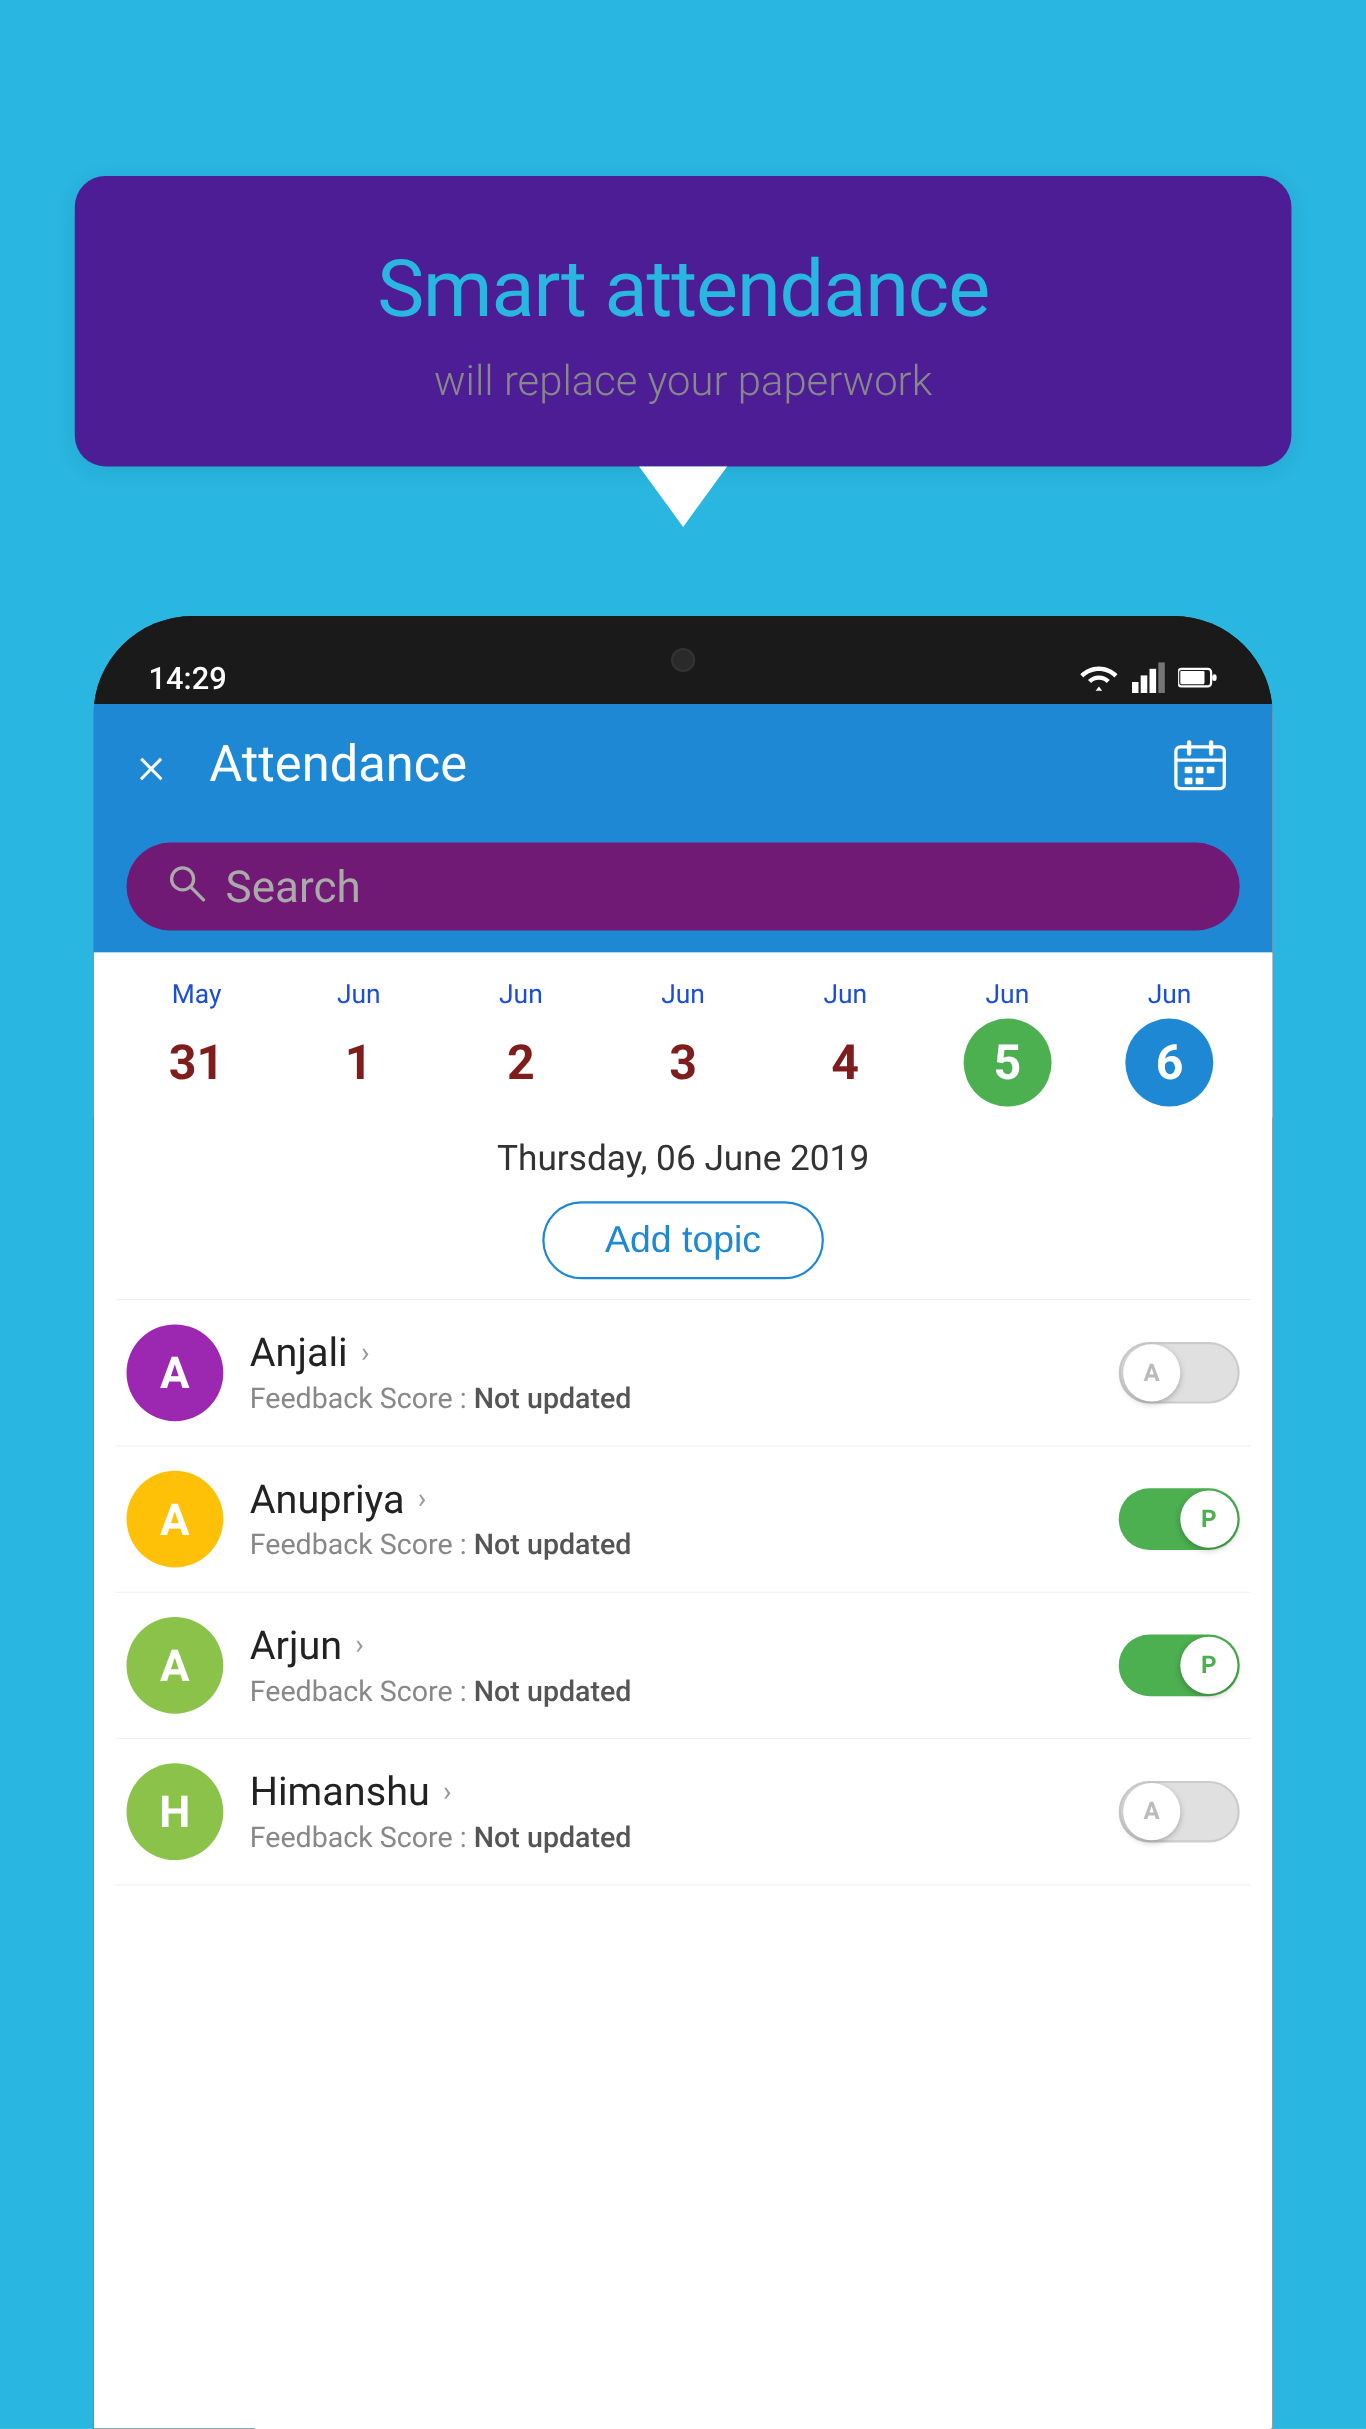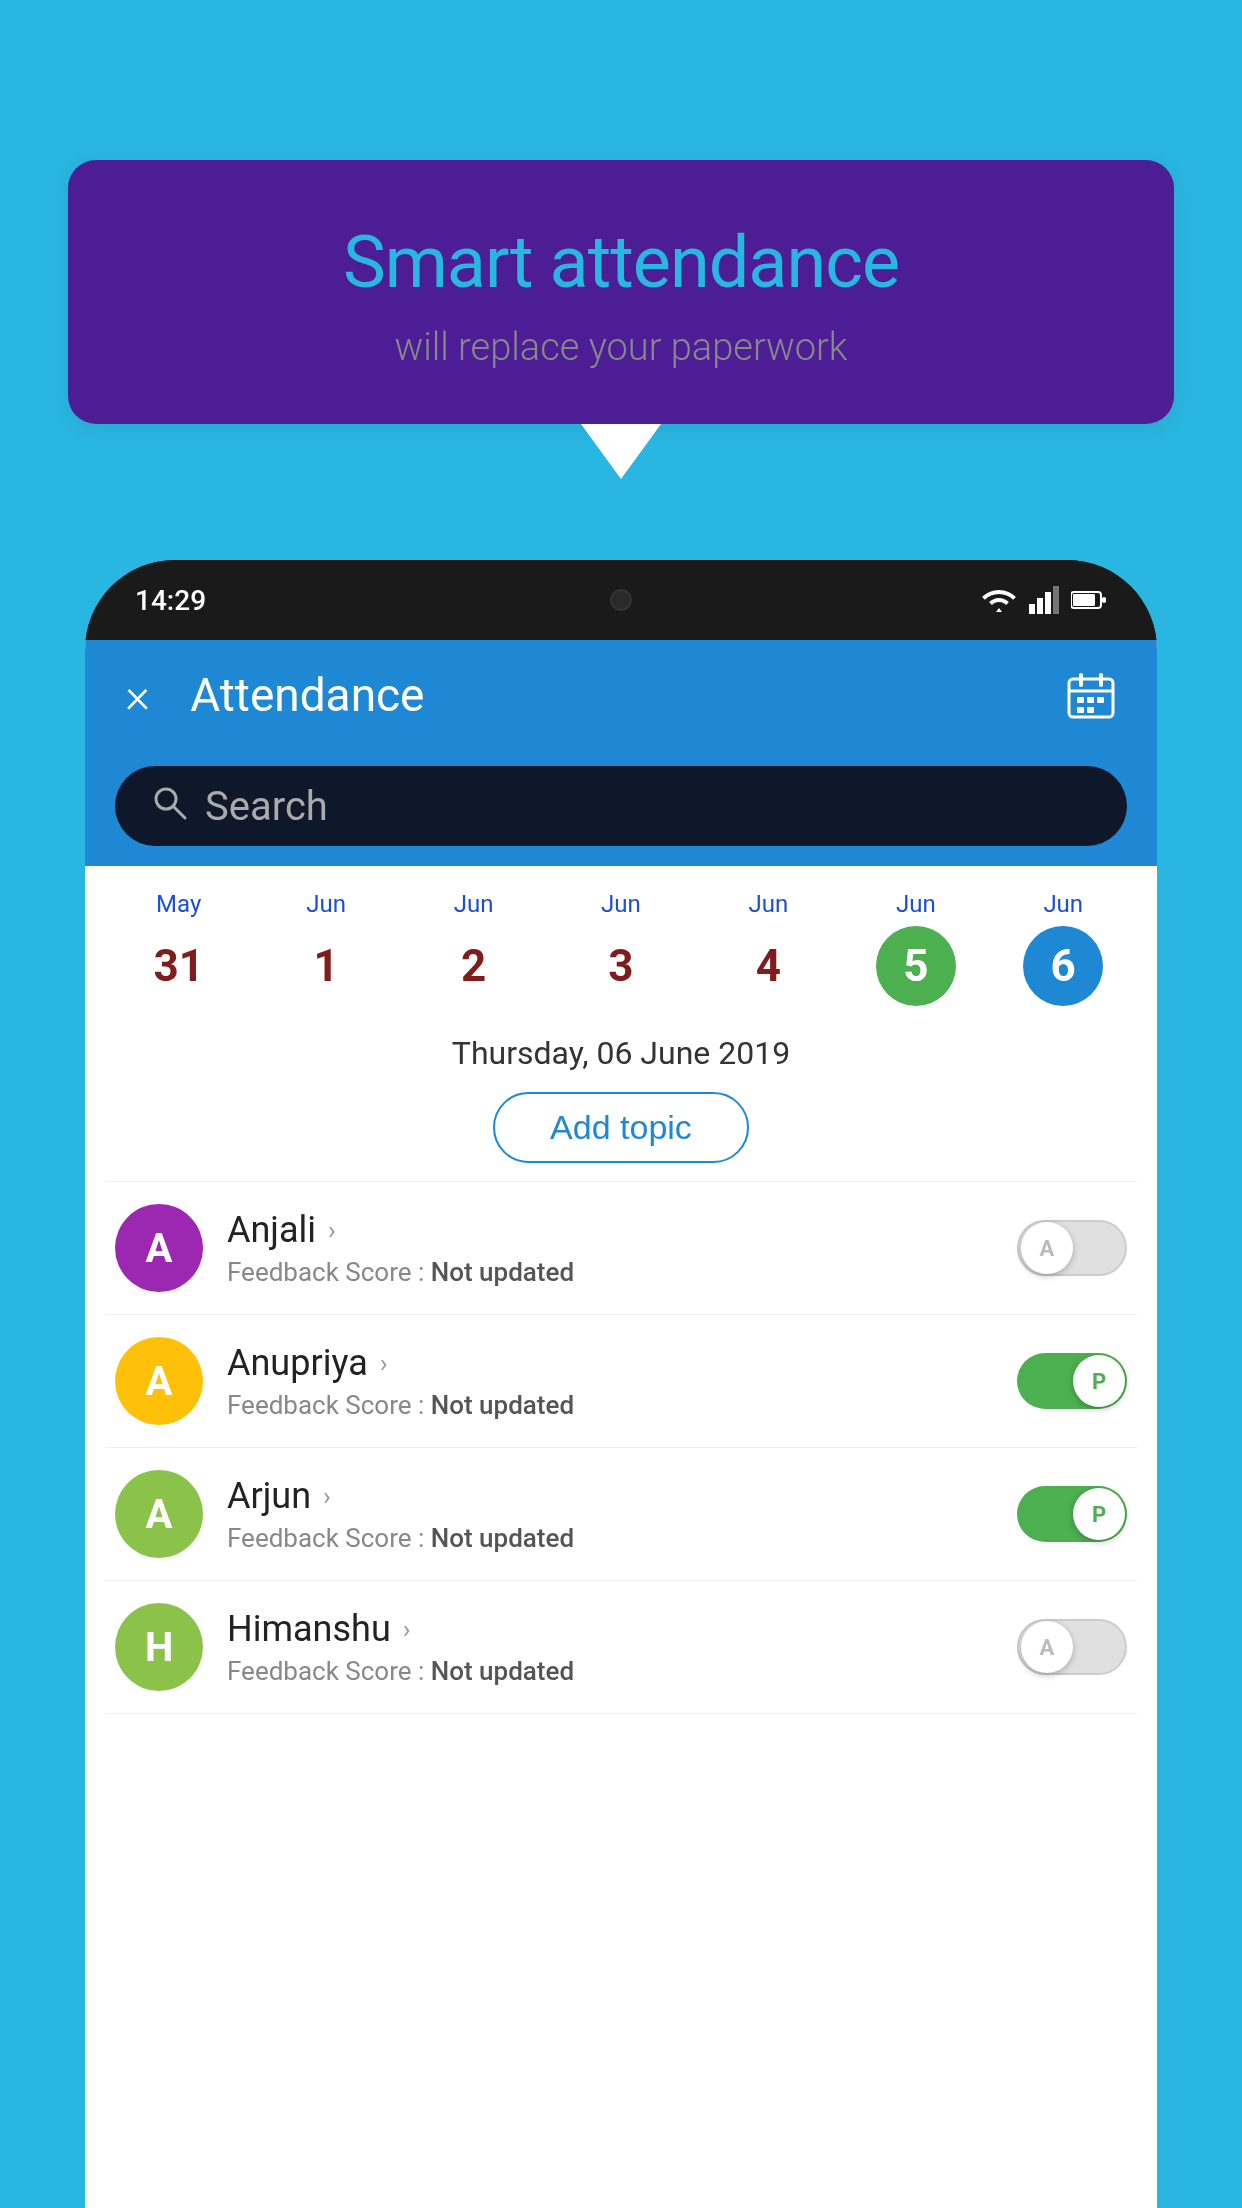--- a/index.html
+++ b/index.html
@@ -96,21 +96,21 @@
       width: 22px;
       height: 22px;
       background: #2a2a2a;
       border-radius: 50%;
       border: 2px solid #333;
     }
 
     
     .status-bar {
       position: absolute;
-      top: 0;
+      top: 16px;
       left: 0;
       right: 0;
       height: 80px;
       display: flex;
       align-items: center;
       justify-content: space-between;
       padding: 0 50px;
       z-index: 20;
     }
 
@@ -162,21 +162,21 @@
       flex: 1;
     }
 
     
     .search-container {
       background: #1E88D4;
       padding: 16px 30px 20px;
     }
 
     .search-bar {
-      background: #0f172a;
+      background: #701a75;
       border-radius: 50px;
       height: 80px;
       display: flex;
       align-items: center;
       padding: 0 36px;
       gap: 18px;
     }
 
     .search-icon-wrap {
       color: #999;

